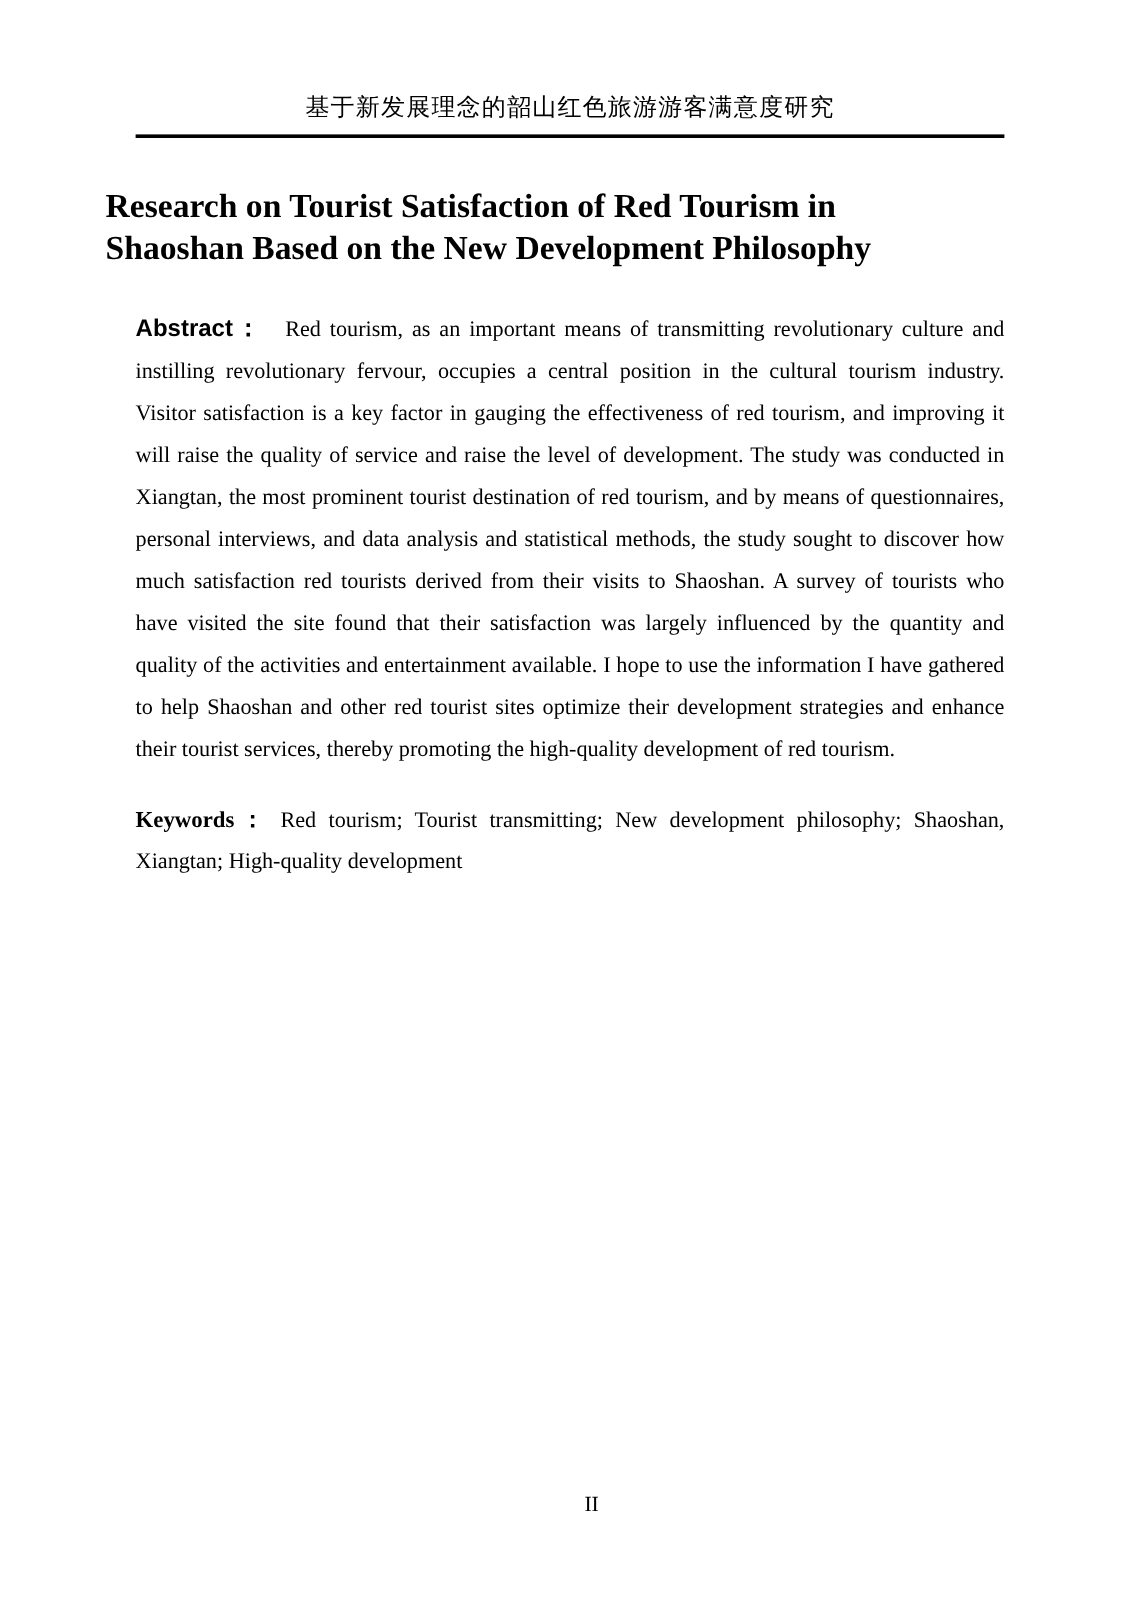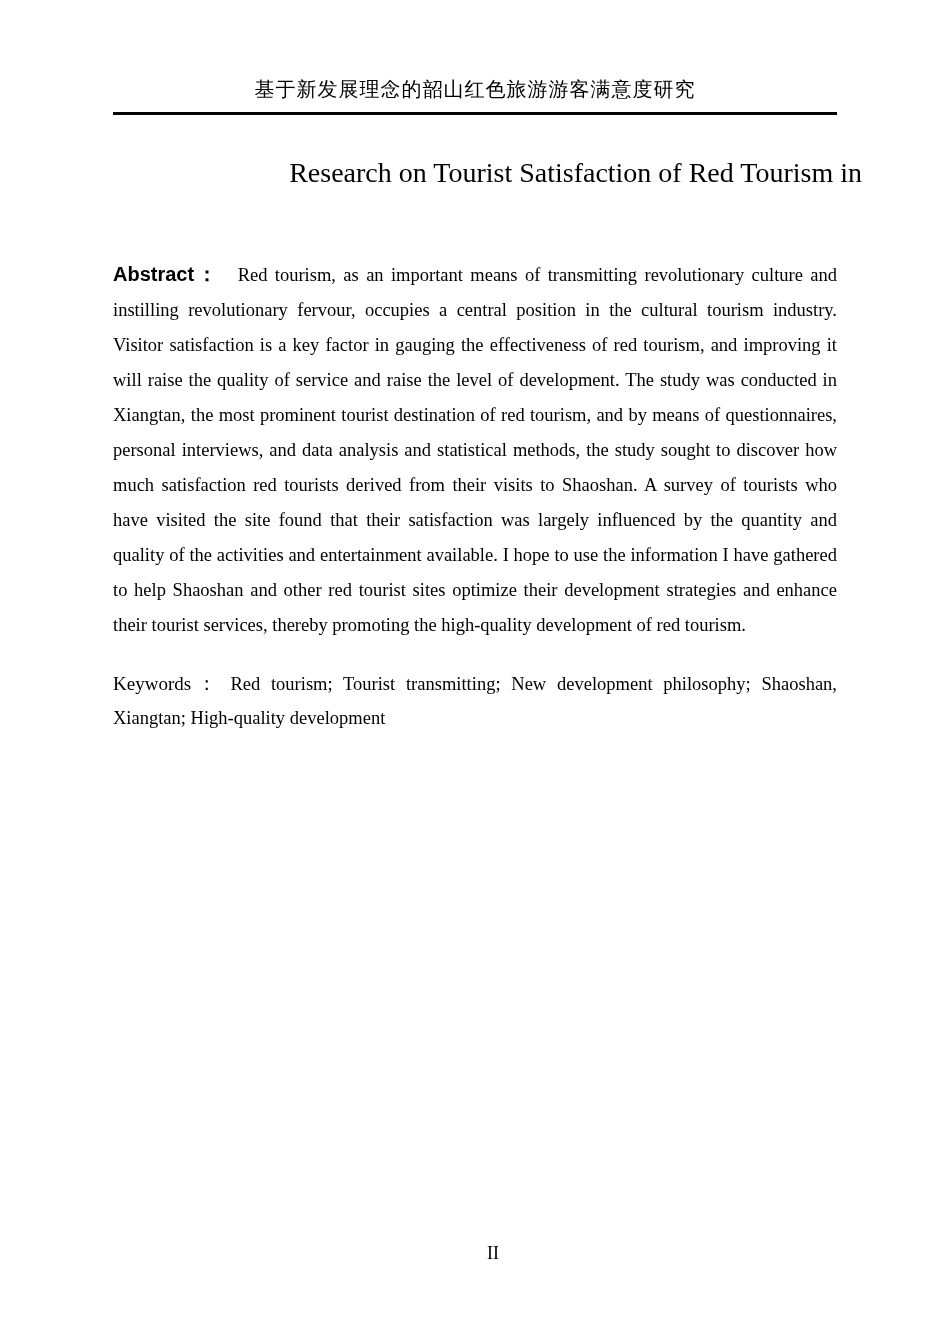--- a/index.html
+++ b/index.html
@@ -25,22 +25,22 @@
     font-size: 20px;
     letter-spacing: 1px;
     padding-bottom: 9px;
     border-bottom: 3px solid #000000;
   }
   .title {
     position: absolute;
     top: 136px;
     left: 88px;
     width: 774px;
-    text-align: right;
-    font-weight: normal;
+    text-align: left;
+    font-weight: bold;
     font-size: 28px;
     line-height: 35px;
     font-family: "Liberation Serif", serif;
   }
   .abstract {
     position: absolute;
     top: 238px;
     left: 113px;
     width: 724px;
     font-size: 18.5px;
@@ -56,21 +56,21 @@
   .keywords {
     position: absolute;
     top: 648px;
     left: 113px;
     width: 724px;
     font-size: 18.5px;
     line-height: 34px;
     text-align: justify;
   }
   .keywords-label {
-    font-weight: normal;
+    font-weight: bold;
     font-size: 19px;
     margin-right: 8px;
   }
   .footer {
     position: absolute;
     top: 1243px;
     left: 18px;
     width: 100%;
     text-align: center;
     font-size: 18px;
@@ -80,20 +80,21 @@
 <body>
 
 <div class="page">
 
   <div class="header">
     <span>基于新发展理念的韶山红色旅游游客满意度研究</span>
   </div>
 
   <h1 class="title">
     <span>Research on Tourist Satisfaction of Red Tourism in</span><br>
+    <span>Shaoshan Based on the New Development Philosophy</span>
   </h1>
 
   <p class="abstract">
     <span class="abstract-label">Abstract：</span><span>Red tourism, as an important means of transmitting revolutionary culture and instilling revolutionary fervour, occupies a central position in the cultural tourism industry. Visitor satisfaction is a key factor in gauging the effectiveness of red tourism, and improving it will raise the quality of service and raise the level of development. The study was conducted in Xiangtan, the most prominent tourist destination of red tourism, and by means of questionnaires, personal interviews, and data analysis and statistical methods, the study sought to discover how much satisfaction red tourists derived from their visits to Shaoshan. A survey of tourists who have visited the site found that their satisfaction was largely influenced by the quantity and quality of the activities and entertainment available. I hope to use the information I have gathered to help Shaoshan and other red tourist sites optimize their development strategies and enhance their tourist services, thereby promoting the high-quality development of red tourism.</span>
   </p>
 
   <p class="keywords">
     <span class="keywords-label">Keywords：</span><span>Red tourism; Tourist transmitting; New development philosophy; Shaoshan, Xiangtan; High-quality development</span>
   </p>
 

